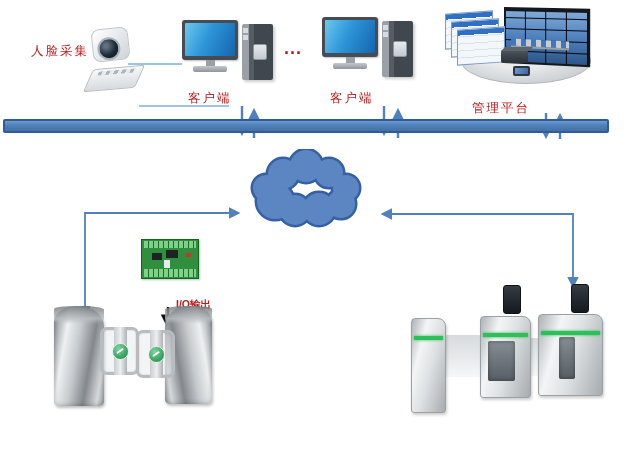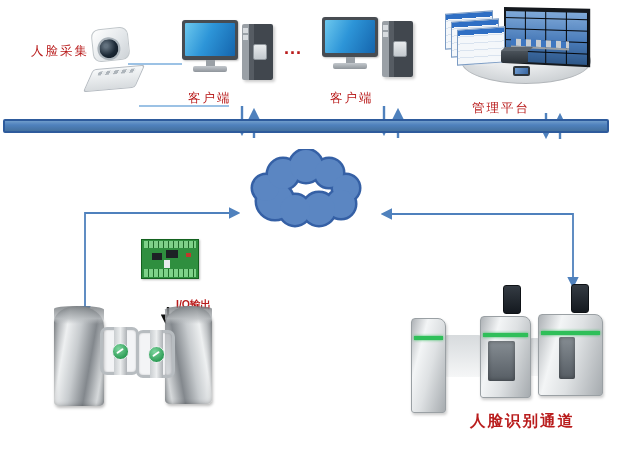--- a/index.html
+++ b/index.html
@@ -238,21 +238,20 @@
     <div class="inner" style="left:20px;top:22px;width:16px;height:42px;"></div>
   </div>
   <div class="pole" style="left:421px;top:311px;height:8px;"></div>
   <div class="term-back" style="left:414px;top:285px;"></div>
   <div class="pole" style="left:491px;top:313px;height:6px;"></div>
   <div class="term-back" style="left:485px;top:287px;"></div>
   <div class="pole" style="left:510px;top:312px;height:6px;"></div>
   <div class="term" style="left:503px;top:285px;"></div>
   <div class="pole" style="left:578px;top:311px;height:6px;"></div>
   <div class="term" style="left:571px;top:284px;"></div>
-  <div class="lbl lbl-big" style="left:470px;top:411px;">人脸识别通道</div>
 
   
   <svg class="svg-overlay" width="640" height="460">
     <defs>
       <marker id="mB" viewBox="0 0 10 10" refX="8" refY="5" markerWidth="6.5" markerHeight="6.5" orient="auto-start-reverse">
         <path d="M0 0 L10 5 L0 10 z" fill="#4f81bd"></path>
       </marker>
       <marker id="mK" viewBox="0 0 10 10" refX="8" refY="5" markerWidth="6" markerHeight="6" orient="auto-start-reverse">
         <path d="M0 0 L10 5 L0 10 z" fill="#111"></path>
       </marker>

